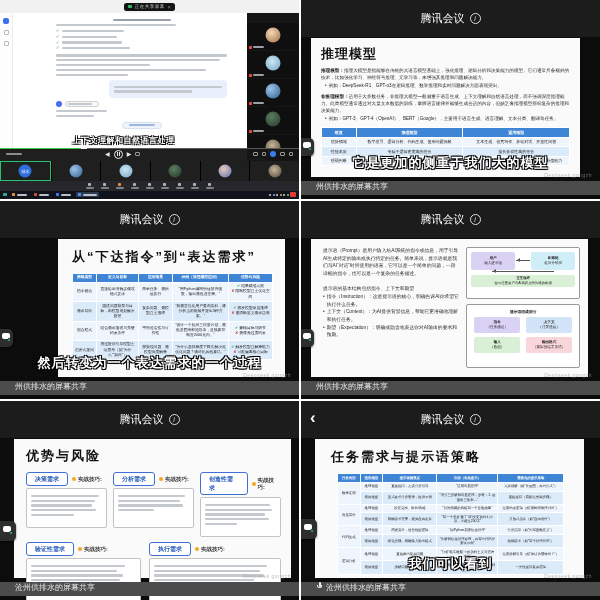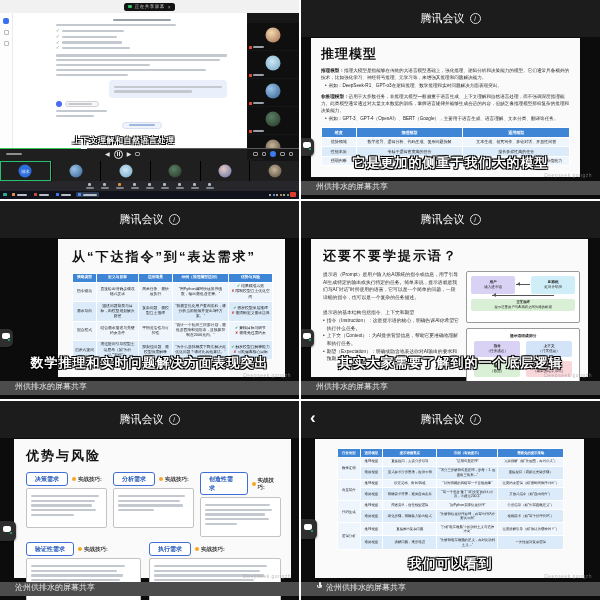--- a/index.html
+++ b/index.html
@@ -435,38 +435,37 @@
                 <td>启发式提问</td>
                 <td>通过提问引导模型主动思考（如“为什么”“如何”）</td>
                 <td>探索性问题、需模型深度解释</td>
                 <td>“为什么选择梯度下降法解决此优化问题？请对比其他算法。”</td>
                 <td><span class="ok">✔</span>触发模型自解释能力<br><span class="bad">✘</span>可能偏离核心目标</td>
               </tr>
             </tbody>
           </table>
         </div>
     </div>
-    <div class="cap">数学推理和实时问题解决方面表现突出</div>
+    <div class="cap">然后转变为一个表达需求的一个过程</div>
     <div class="chatfab">
         <span class="bubble"></span>
         <span class="dot"></span>
       </div>
     <div class="watermark">Deepseek gongzh</div>
     <div class="sharebar">
         <span>州供排水的屏幕共享</span>
       </div>
   </div>
 
   <div class="panel">
     <div class="mheader">
       <span>腾讯会议</span>
       <span class="info-i">i</span>
     </div>
     <div class="slide" style="left:10px;right:12px;padding:8px 8px 0 12px;">
-      <div class="stitle" style="font-size:13px;margin-bottom:6px;letter-spacing:2px;">还要不要学提示语？</div>
       <div style="display:flex;gap:7px;">
         <div style="flex:1.2;">
           <div class="para" style="font-size:4.8px;line-height:1.65;margin-bottom:7px;">提示语（Prompt）是用户输入给AI系统的指令或信息，用于引导AI生成特定的输出或执行特定的任务。简单来说，提示语就是我们与AI“对话”时所使用的语言，它可以是一个简单的问题，一段详细的指令，也可以是一个复杂的任务描述。</div>
           <div class="para" style="font-size:4.8px;line-height:1.6;">提示语的基本结构包括指令、上下文和期望</div>
           <div class="bullet" style="font-size:4.8px;line-height:1.6;">
               <span>指令（Instruction）：这是提示语的核心，明确告诉AI你希望它执行什么任务。</span>
             </div>
           <div class="bullet" style="font-size:4.8px;line-height:1.6;">
               <span>上下文（Context）：为AI提供背景信息，帮助它更准确地理解和执行任务。</span>
             </div>
@@ -510,21 +509,20 @@
                 </div>
               <div class="dbox c-pink" style="height:16px;font-size:3.6px;">
                   <b>输出格式</b>
                   <span>（期望的结果形式）</span>
                 </div>
             </div>
           </div>
         </div>
       </div>
     </div>
-    <div class="cap">其实大家需要了解到的一个底层逻辑</div>
     <div class="chatfab">
         <span class="bubble"></span>
         <span class="dot"></span>
       </div>
     <div class="watermark">Deepseek gongzh</div>
     <div class="sharebar">
         <span>州供排水的屏幕共享</span>
       </div>
   </div>
 
@@ -639,20 +637,21 @@
       </div>
   </div>
 
   <div class="panel">
     <div class="mheader">
       <span class="back">‹</span>
       <span>腾讯会议</span>
       <span class="info-i">i</span>
     </div>
     <div class="slide" style="left:14px;right:16px;padding:9px 14px 0 16px;">
+      <div class="stitle" style="font-size:13px;margin-bottom:7px;letter-spacing:2px;">任务需求与提示语策略</div>
       <div style="font-size:3.4px;padding:0 6px;">
           <table>
             <colgroup>
               <col style="width: 10%;">
               <col style="width: 10%;">
               <col style="width: 24%;">
               <col style="width: 27%;">
               <col style="width: 29%;">
             </colgroup>
             <thead>

